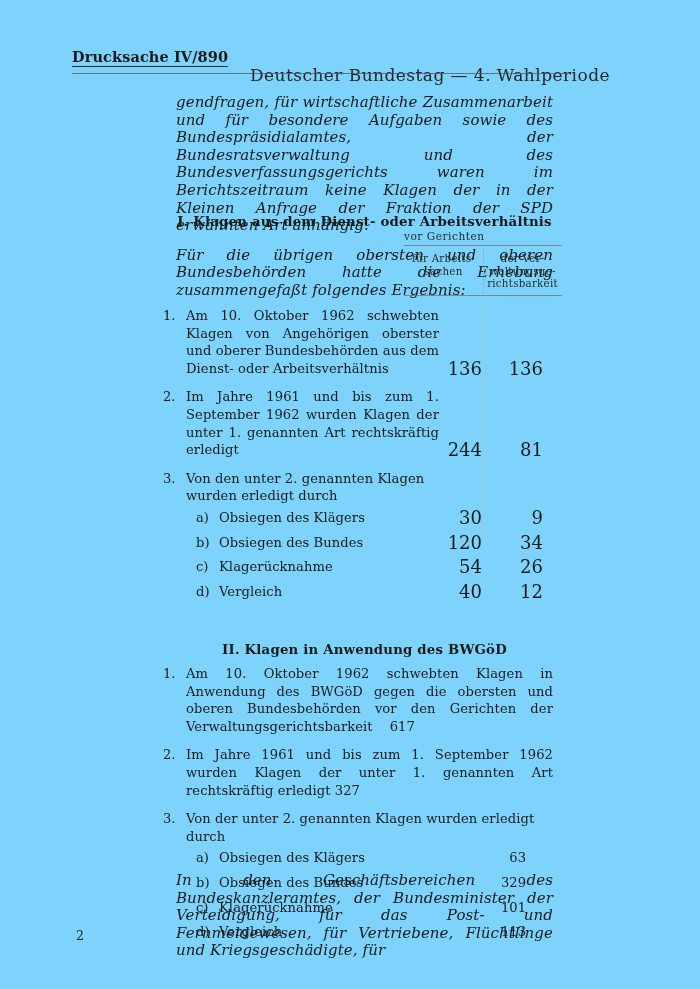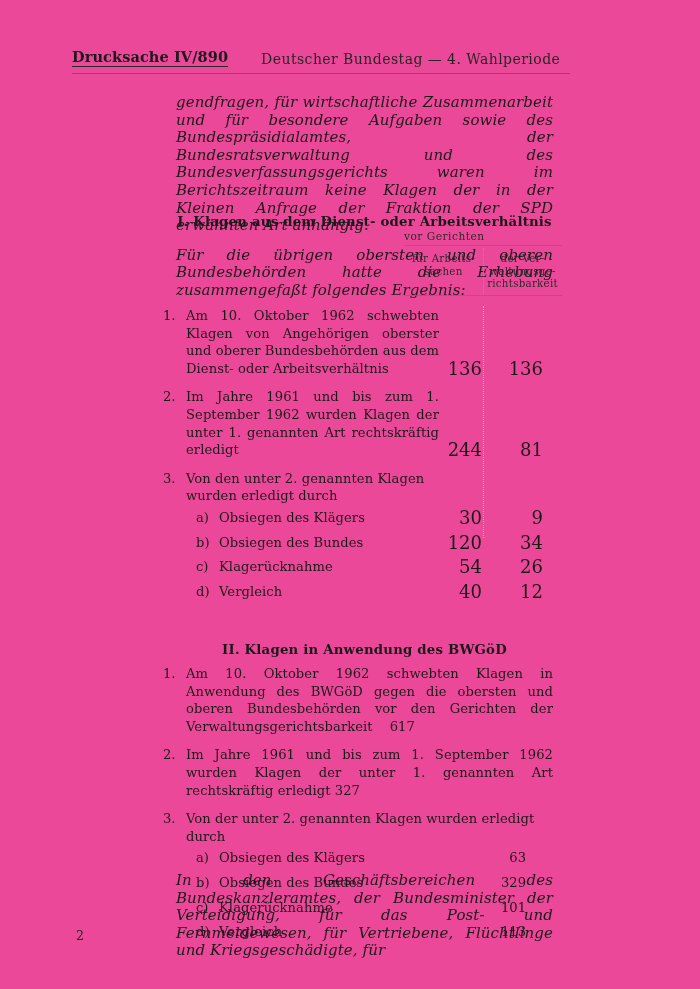--- a/index.html
+++ b/index.html
@@ -13,21 +13,21 @@
     height: 989px;
     position: relative;
     font-family: "DejaVu Serif", "Liberation Serif", serif;
     color: #1a1a1a;
     overflow: hidden;
   }
 
   .page {
     position: absolute;
     inset: 0;
-    background: #ec4899;
+    background: #7dd3fc;
     padding-left: 48px;
   }
 
   
   .runhead {
     position: absolute;
     left: 72px;
     top: 48px;
     width: 498px;
     height: 22px;
@@ -39,26 +39,25 @@
     font-weight: bold;
     font-size: 14.5px;
     letter-spacing: 0.1px;
     border-bottom: 1.6px solid #2a2a2a;
     padding-bottom: 1px;
     white-space: nowrap;
   }
   .runhead-right {
     position: absolute;
     left: 178px;
-    top: 3px;
-    font-size: 14px;
+    top: 17px;
+    font-size: 17px;
     letter-spacing: 0.45px;
     color: #262626;
     white-space: nowrap;
-    margin-left: 11px;
   }
   .runhead-rule {
     position: absolute;
     left: 72px;
     top: 73px;
     width: 498px;
     height: 0;
     border-top: 1.1px solid #555;
     opacity: 0.75;
   }

